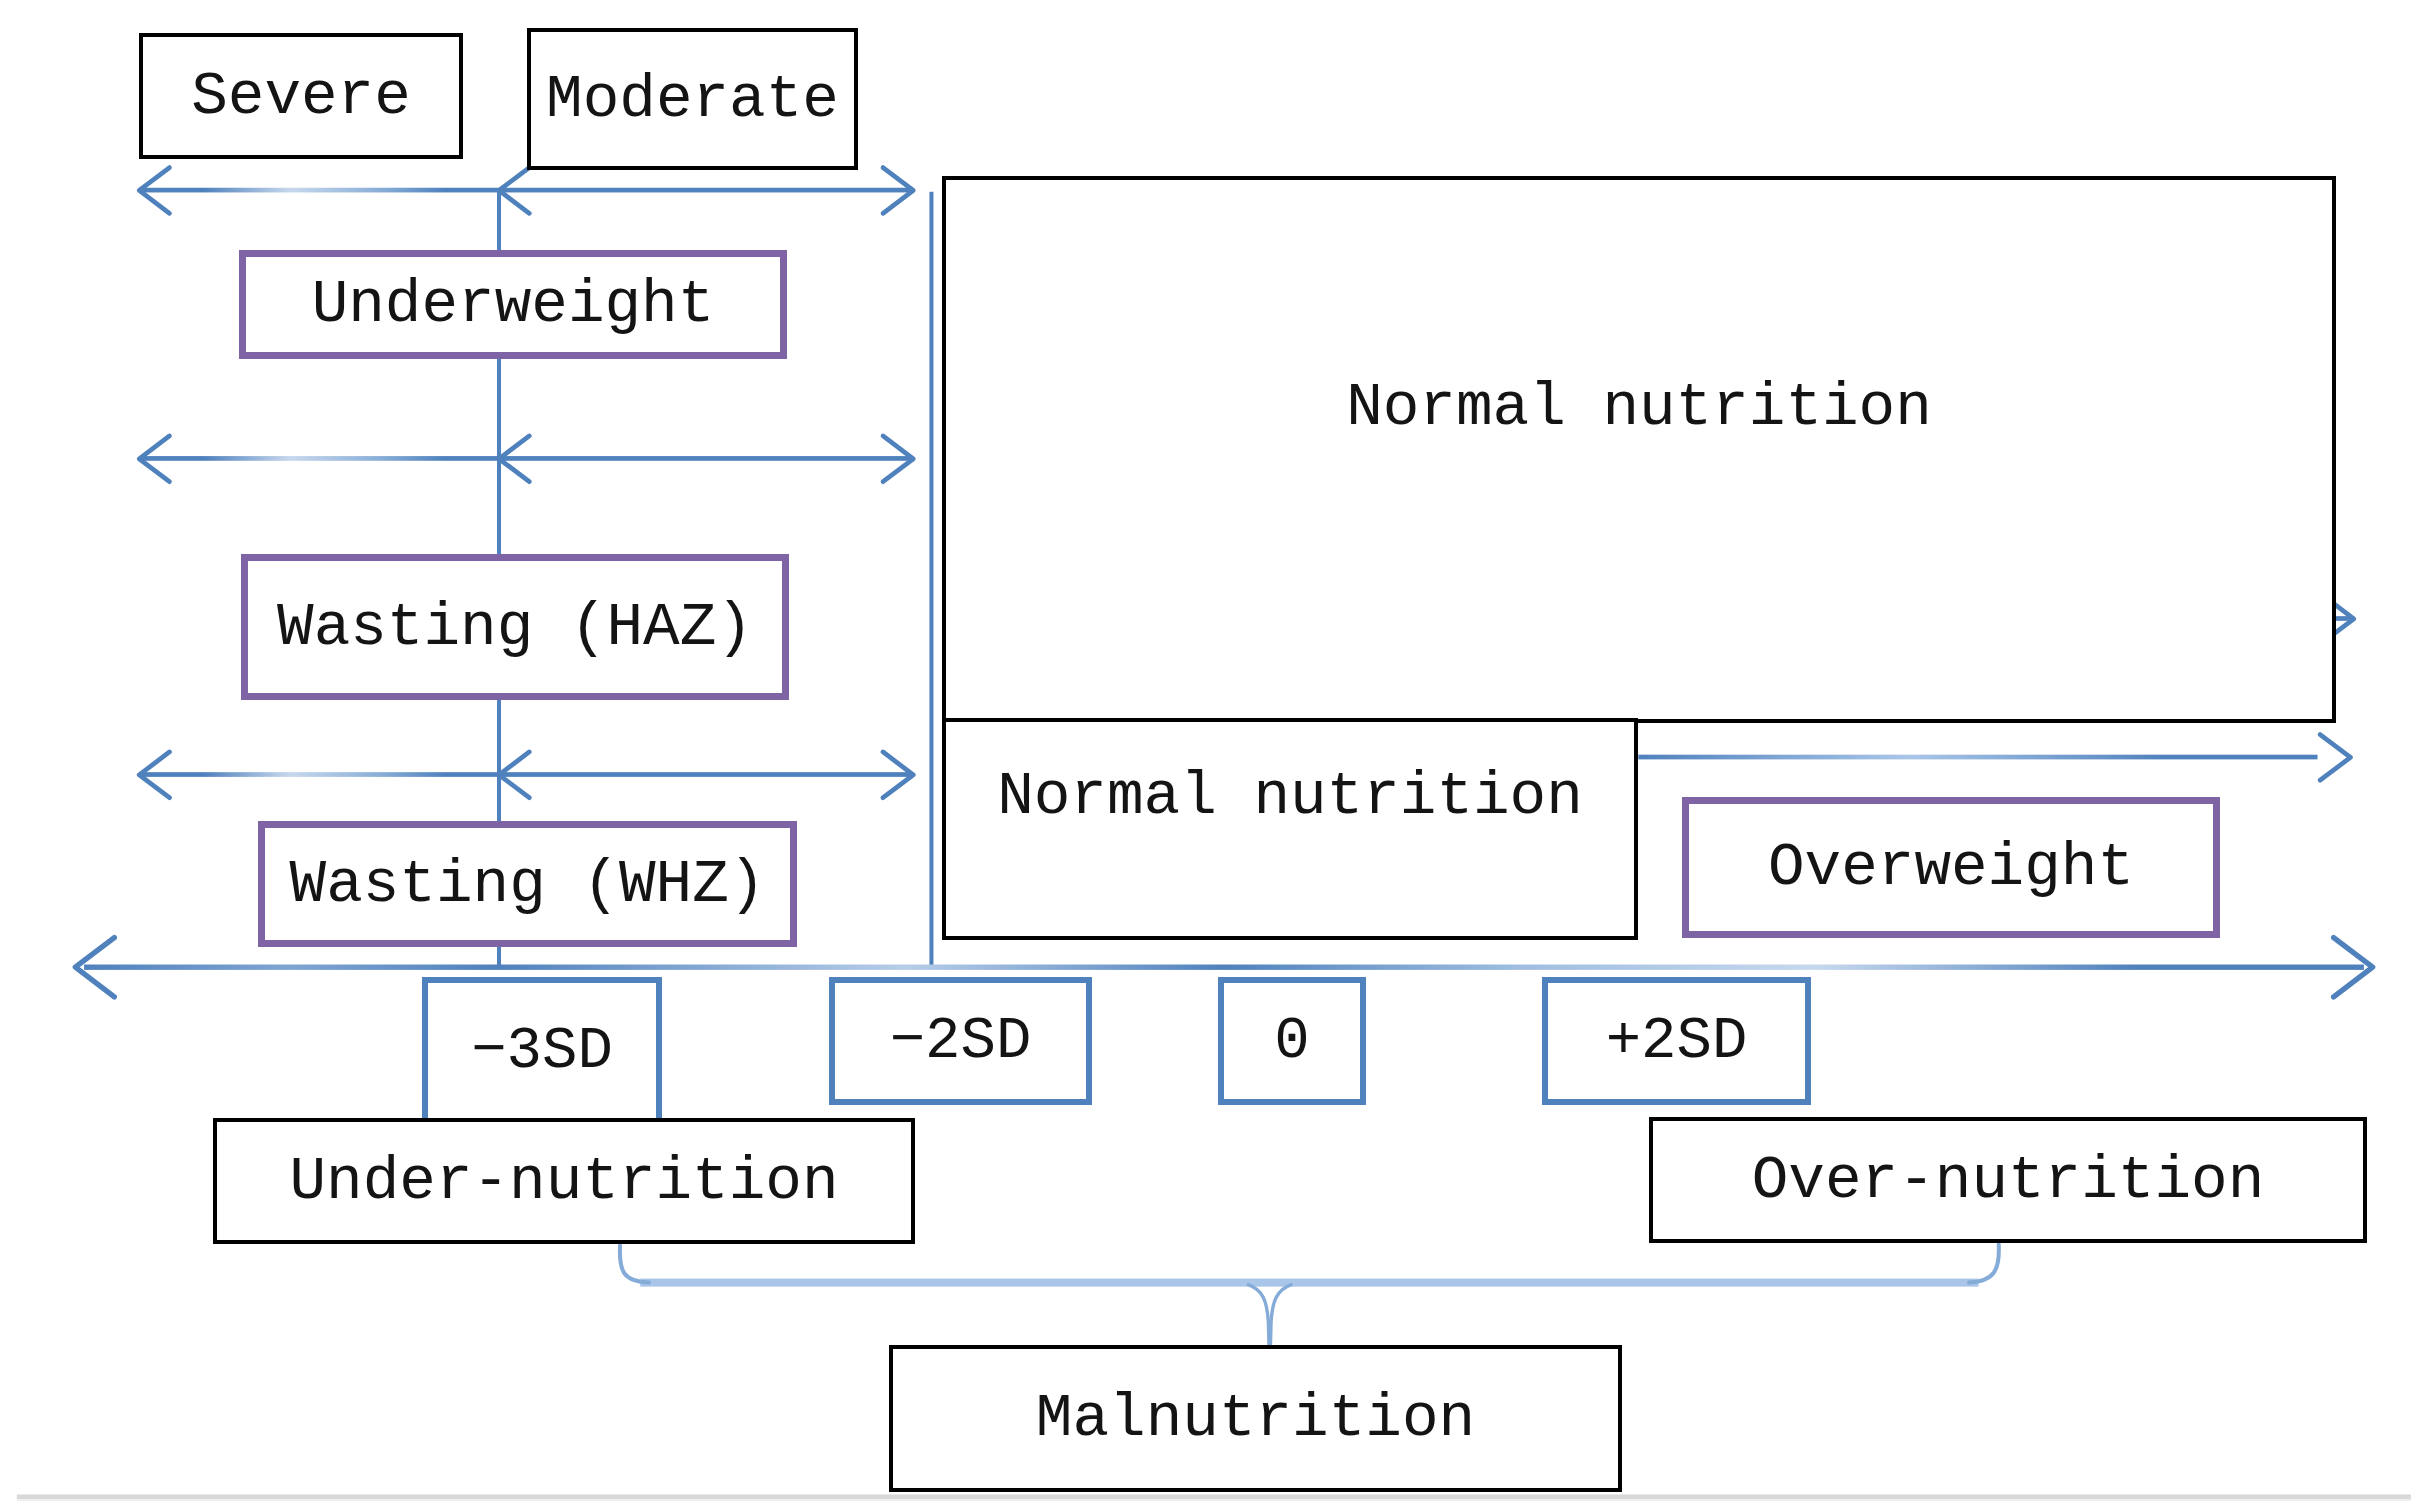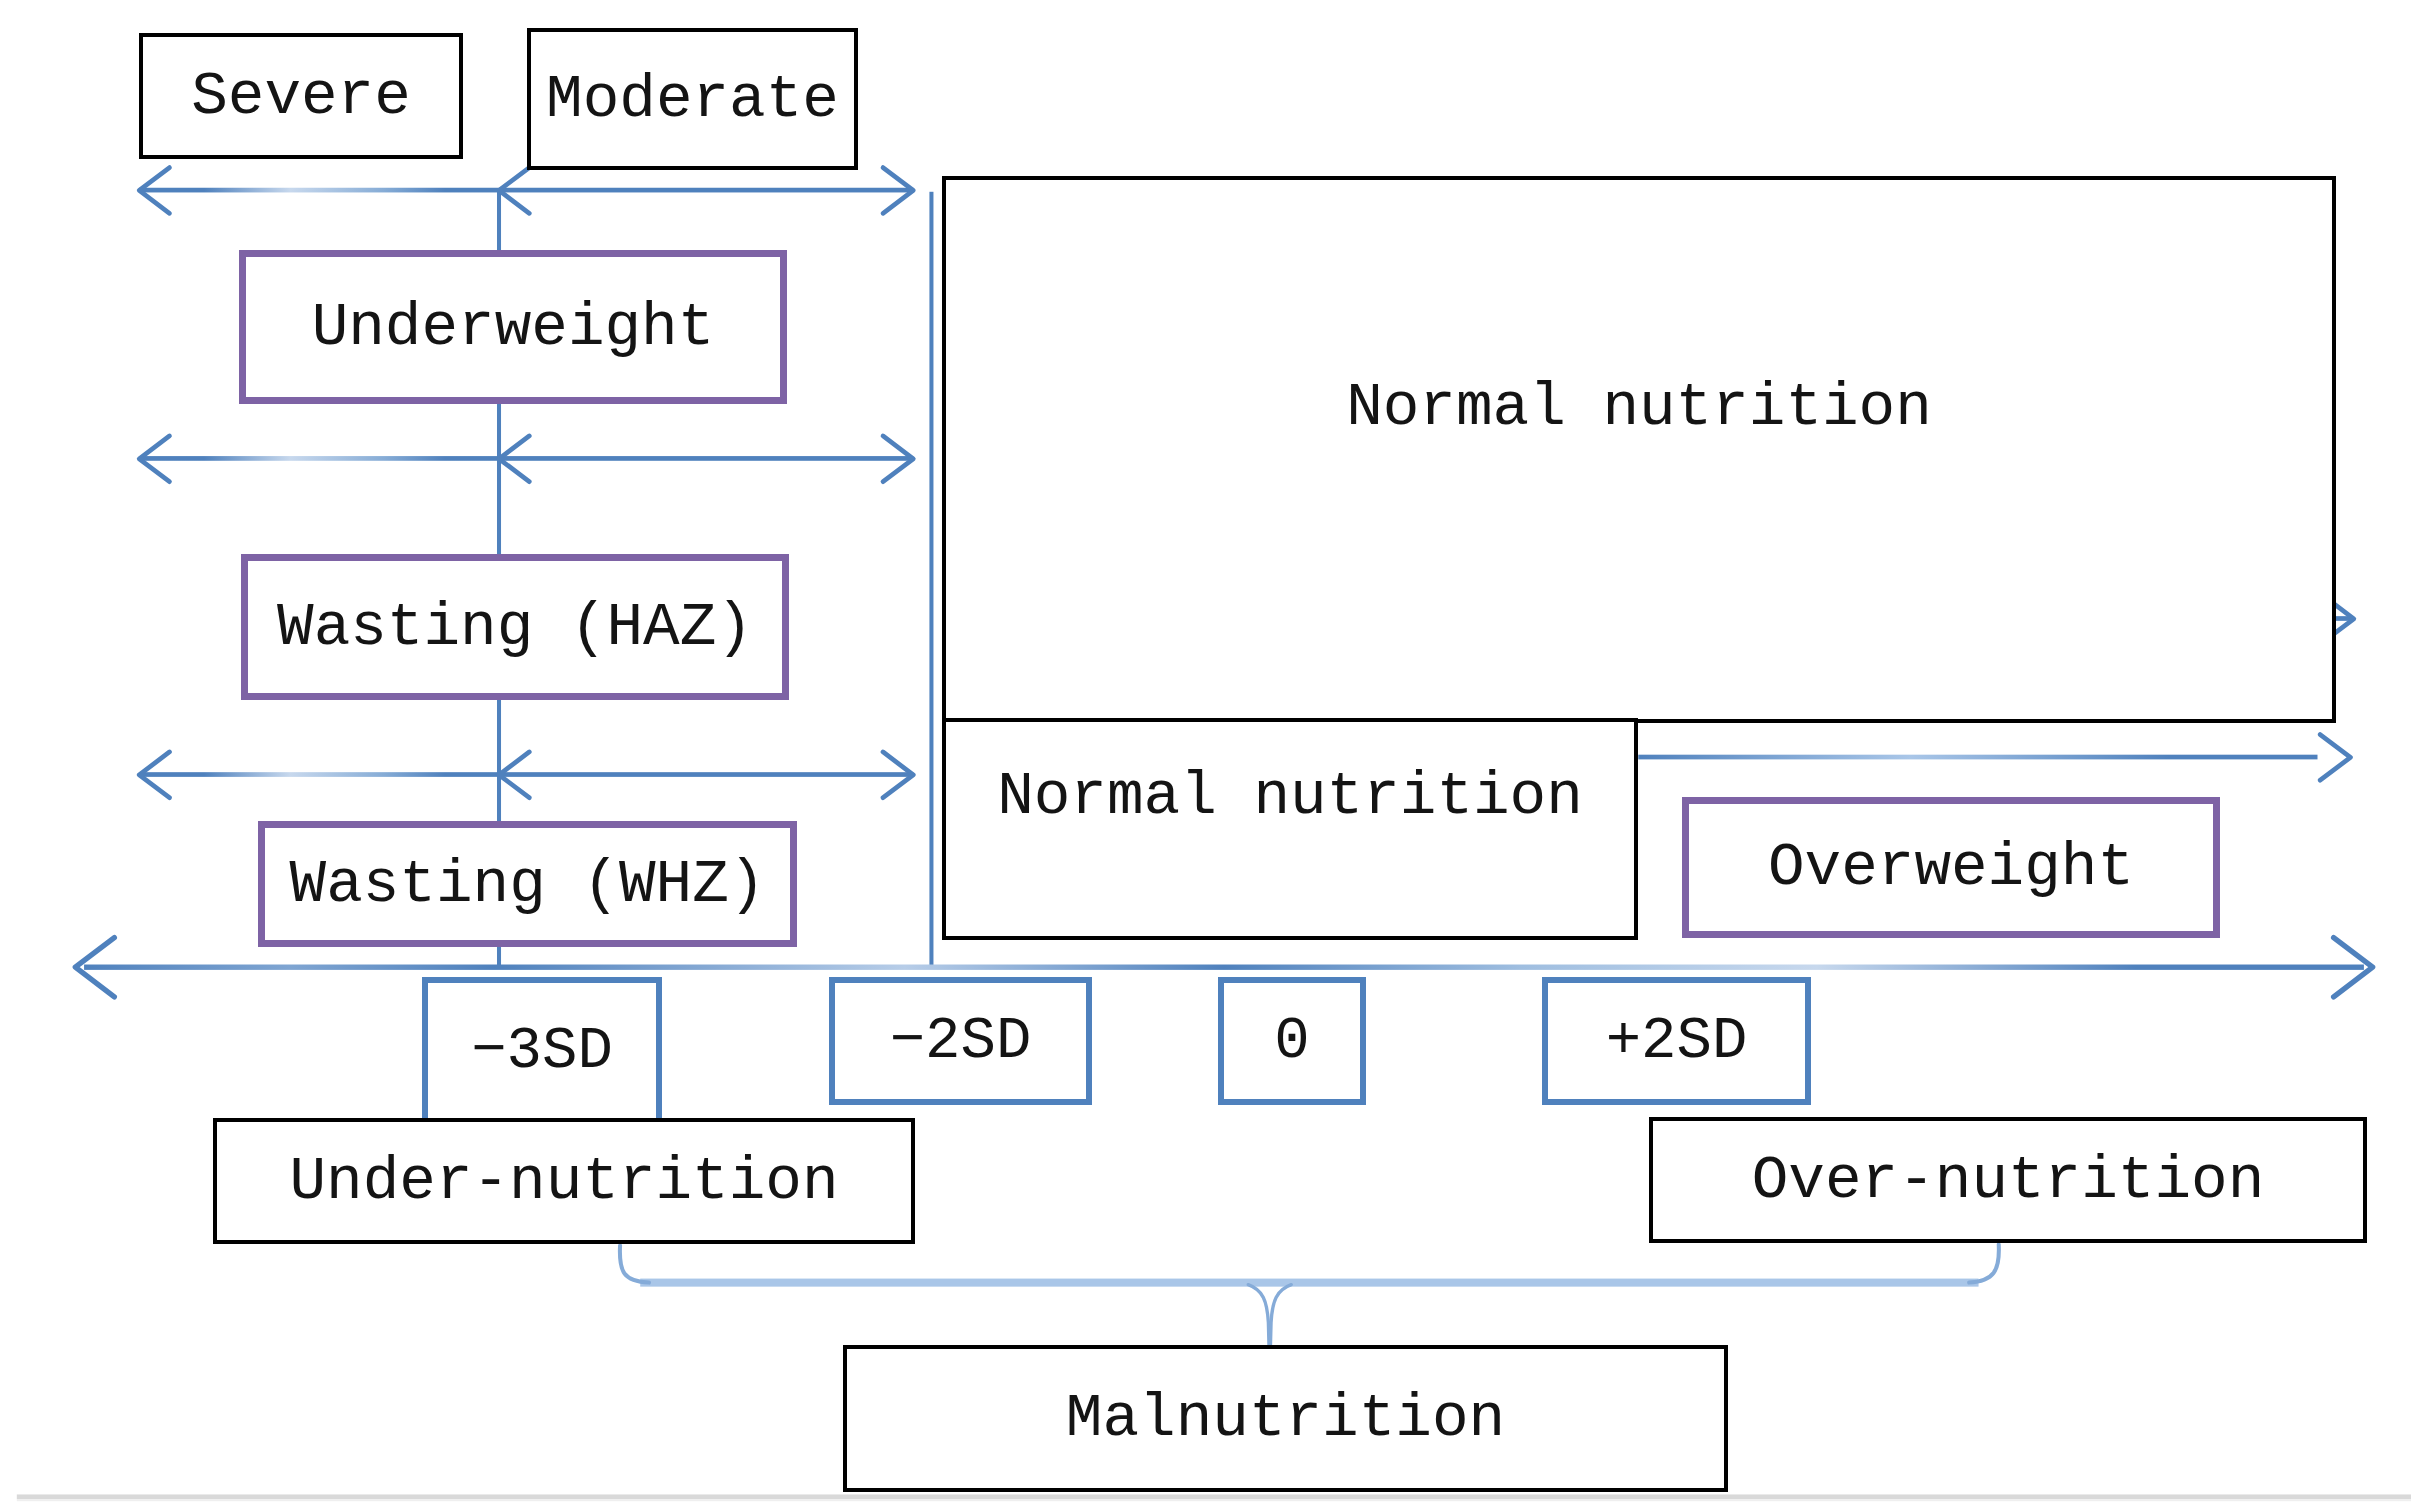--- a/index.html
+++ b/index.html
@@ -132,21 +132,21 @@
     </g>
   </svg>
 
   <div class="box b-black" style="left:139px;top:33px;width:324px;height:126px;">
     <span>Severe</span>
   </div>
   <div class="box b-black" style="left:527px;top:28px;width:331px;height:142px;">
     <span>Moderate</span>
   </div>
 
-  <div class="box b-purple" style="left:239px;top:250px;width:548px;height:154px;">
+  <div class="box b-purple" style="left:239px;top:250px;width:548px;height:109px;">
     <span>Underweight</span>
   </div>
   <div class="box b-purple" style="left:241px;top:554px;width:548px;height:146px;">
     <span>Wasting (HAZ)</span>
   </div>
   <div class="box b-purple" style="left:258px;top:821px;width:539px;height:126px;">
     <span>Wasting (WHZ)</span>
   </div>
 
   <div class="box b-black7" style="left:942px;top:176px;width:1394px;height:547px;padding-bottom:85px;">
@@ -171,18 +171,18 @@
   <div class="box b-blue" style="left:1542px;top:977px;width:269px;height:128px;font-size:59px;">
     <span>+2SD</span>
   </div>
 
   <div class="box b-black" style="left:213px;top:1118px;width:702px;height:126px;">
     <span>Under-nutrition</span>
   </div>
   <div class="box b-black" style="left:1649px;top:1117px;width:718px;height:126px;">
     <span>Over-nutrition</span>
   </div>
-  <div class="box b-black7" style="left:843px;top:1345px;width:885px;height:147px;">
+  <div class="box b-black7" style="left:889px;top:1345px;width:733px;height:147px;">
     <span>Malnutrition</span>
   </div>
 
 </div>
 
 
 </body></html>

